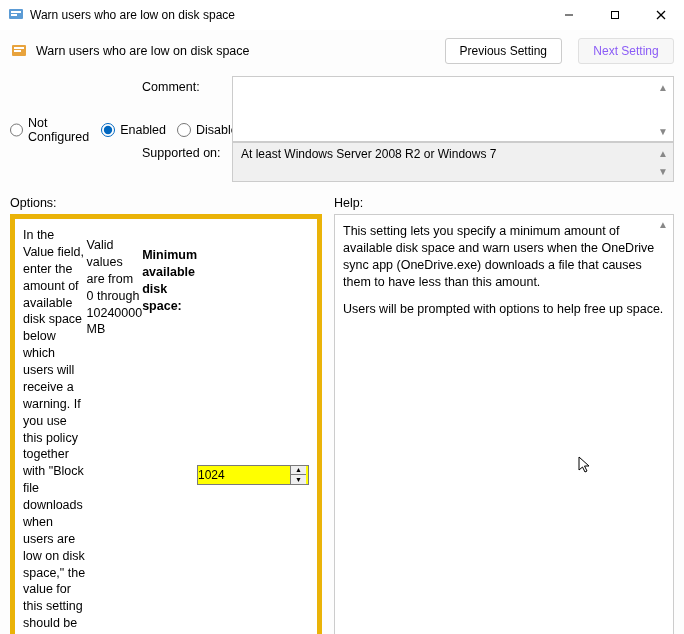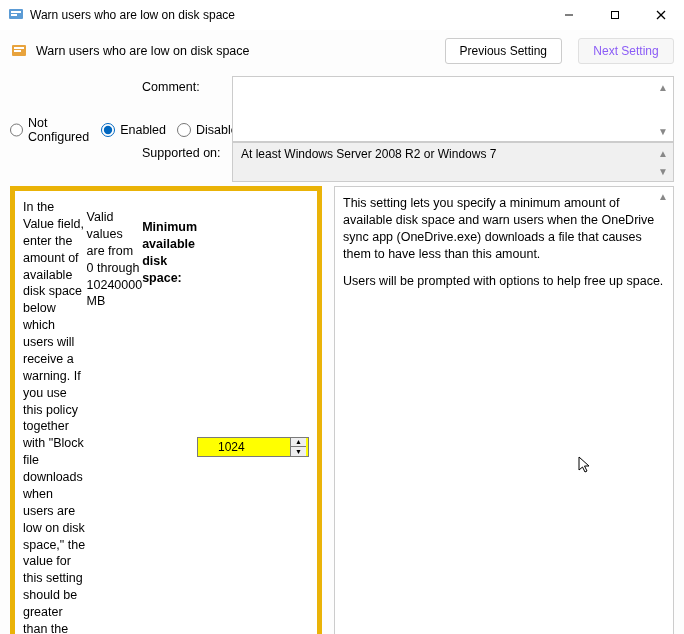--- a/index.html
+++ b/index.html
@@ -96,21 +96,21 @@
     position:relative;
   }
   .spinner-row { display:flex; align-items:center; margin-top:6px; }
   .spinner {
     display:flex; align-items:stretch;
     border:1px solid #7a7a7a; background:#ffff00;
     height:20px; width:112px;
   }
   .spinner input {
     border:none; background:transparent; font-size:12px;
-    width:92px; padding:0 20px; outline:none;
+    width:92px; padding:0 0; outline:none;
   }
   .spinner-btns { display:flex; flex-direction:column; width:16px; border-left:1px solid #7a7a7a;}
   .spinner-btn {
     flex:1; font-size:7px; line-height:1; display:flex;
     align-items:center; justify-content:center;
     background:#efefef; cursor:pointer;
   }
   .spinner-btn:first-child { border-bottom:1px solid #7a7a7a; }
   .footer {
     display:flex; justify-content:flex-end; gap:24px;
@@ -206,20 +206,24 @@
           <div class="field-label">Supported on:</div>
           <div class="supported-box">
             <span>At least Windows Server 2008 R2 or Windows 7</span>
             <span class="scroll-arrow up">▲</span>
             <span class="scroll-arrow down">▼</span>
           </div>
         </div>
       </div>
     </div>
 
+    <div class="panels-labels">
+      <div class="panel-label-left">Options:</div>
+      <div class="panel-label-right">Help:</div>
+    </div>
 
     <div class="panels">
       <div class="panel-left">
         <div>In the Value field, enter the amount of available disk space below which users will receive a warning. If you use this policy together with "Block file downloads when users are low on disk space," the value for this setting should be greater than the value for blocking downloads.</div>
         <div style="margin-top:10px;">Valid values are from 0 through 10240000 MB</div>
         <div style="margin-top:20px;font-weight:bold;">Minimum available disk space:</div>
         <div class="spinner-row">
           <div class="spinner">
             <input type="text" value="1024" style="">
             <div class="spinner-btns">

